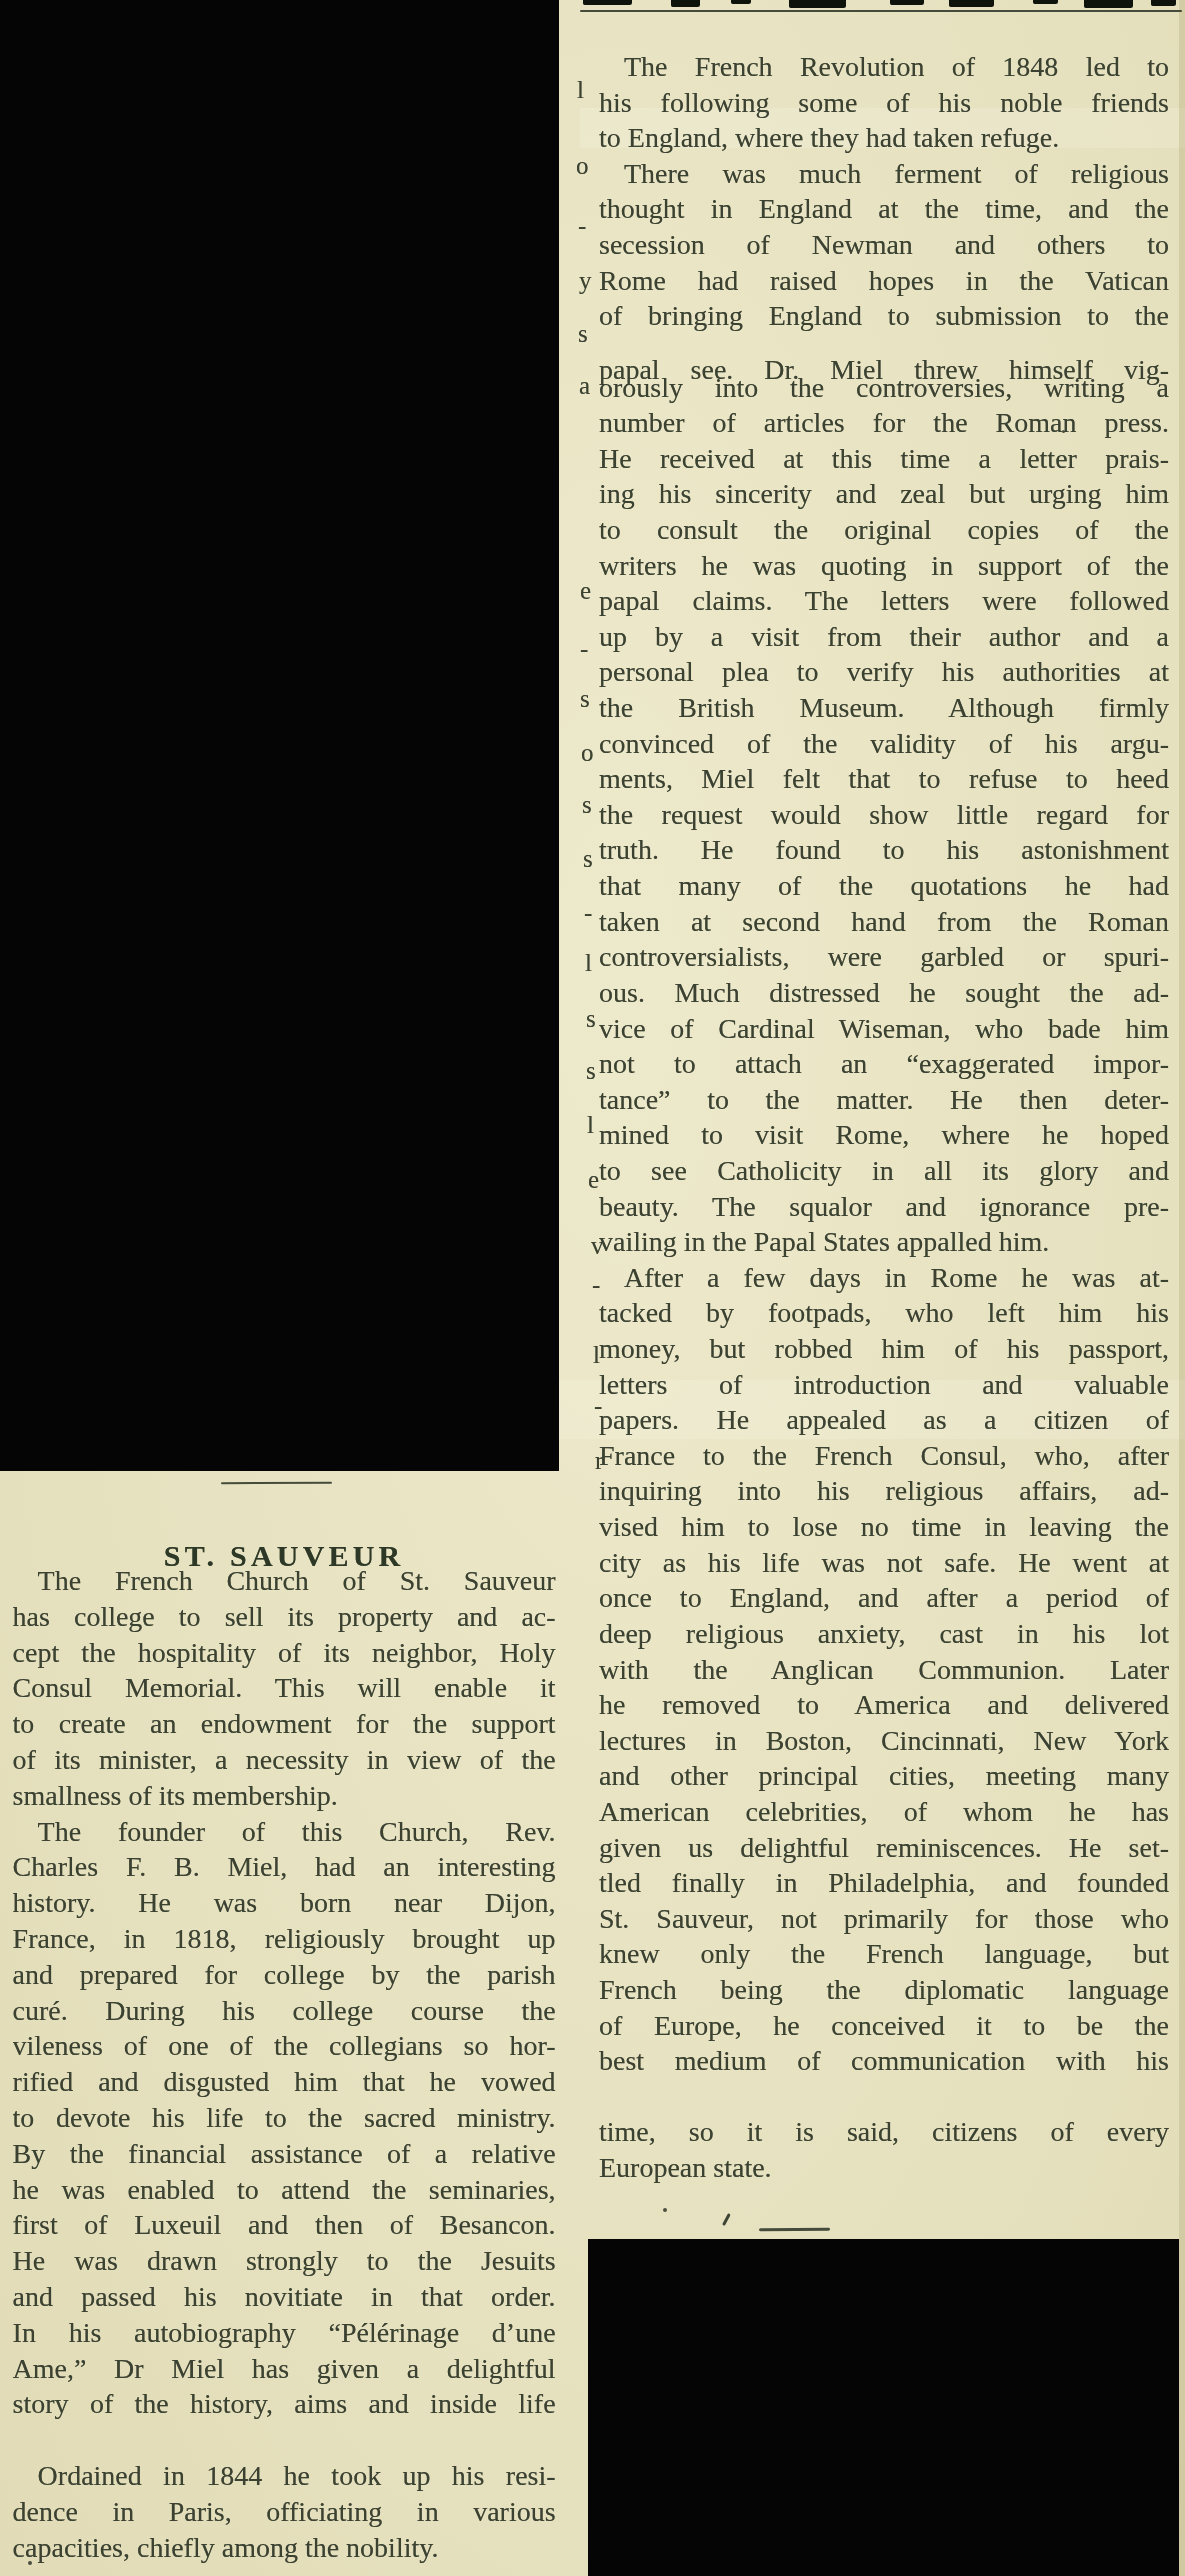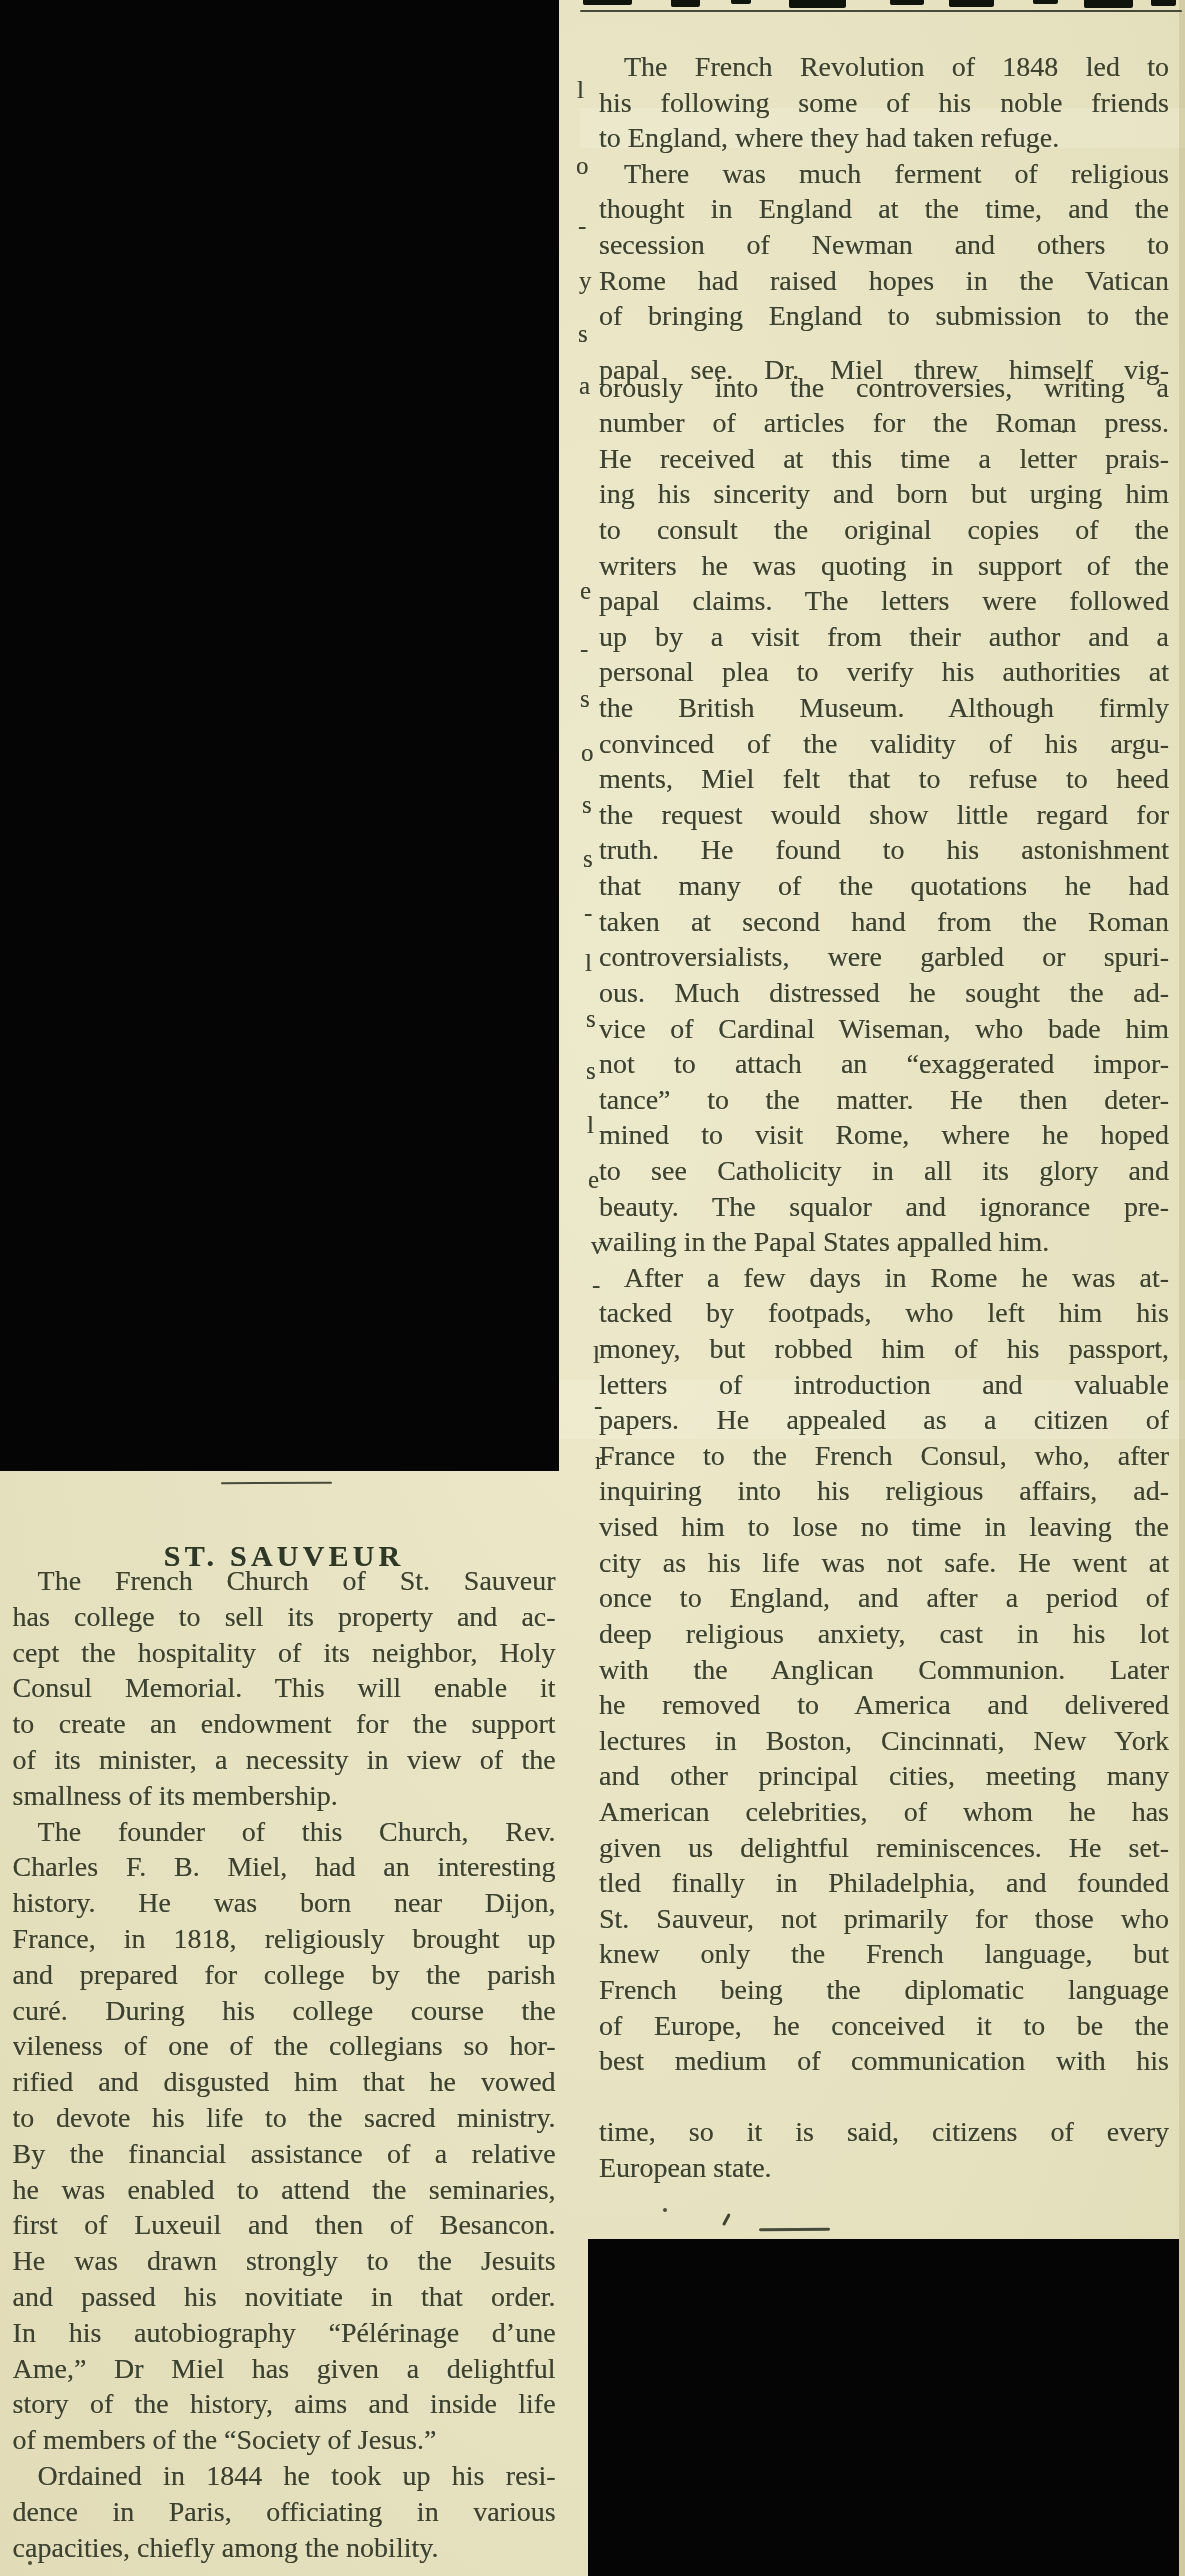--- a/index.html
+++ b/index.html
@@ -111,40 +111,39 @@
       <div class="line j" style="top: 501px;">rified and disgusted him that he vowed</div>
       <div class="line j" style="top: 537px;">to devote his life to the sacred ministry.</div>
       <div class="line j" style="top: 573px;">By the financial assistance of a relative</div>
       <div class="line j" style="top: 609px;">he was enabled to attend the seminaries,</div>
       <div class="line j" style="top: 644px;">first of Luxeuil and then of Besancon.</div>
       <div class="line j" style="top: 680px;">He was drawn strongly to the Jesuits</div>
       <div class="line j" style="top: 716px;">and passed his novitiate in that order.</div>
       <div class="line j" style="top: 752px;">In his autobiography “Pélérinage d’une</div>
       <div class="line j" style="top: 788px;">Ame,” Dr Miel has given a delightful</div>
       <div class="line j" style="top: 823px;">story of the history, aims and inside life</div>
-      <div class="line nj" style="top: 859px;">of members of the “Society of Jesus.”</div>
       <div class="line j ind" style="top: 895px;">Ordained in 1844 he took up his resi-</div>
       <div class="line j" style="top: 931px;">dence in Paris, officiating in various</div>
       <div class="line nj" style="top: 967px;">capacities, chiefly among the nobility.</div>
     </div>
 
   <div class="col" id="right-lines" style="left:599px; top:49px; width:570px; height:2154px;">
       <div class="line j ind" style="top: 0px;">The French Revolution of 1848 led to</div>
       <div class="line j" style="top: 36px;">his following some of his noble friends</div>
       <div class="line nj" style="top: 71px;">to England, where they had taken refuge.</div>
       <div class="line j ind" style="top: 107px;">There was much ferment of religious</div>
       <div class="line j" style="top: 142px;">thought in England at the time, and the</div>
       <div class="line j" style="top: 178px;">secession of Newman and others to</div>
       <div class="line j" style="top: 214px;">Rome had raised hopes in the Vatican</div>
       <div class="line j" style="top: 249px;">of bringing England to submission to the</div>
       <div class="line j" style="top: 285px; margin-top: 18px;">papal see.  Dr. Miel threw himself vig-</div>
       <div class="line j" style="top: 321px;">orously into the controversies, writing a</div>
       <div class="line j" style="top: 356px;">number of articles for the Roman press.</div>
       <div class="line j" style="top: 392px;">He received at this time a letter prais-</div>
-      <div class="line j" style="top: 427px;">ing his sincerity and born but urging him</div>
+      <div class="line j" style="top: 427px;">ing his sincerity and zeal but urging him</div>
       <div class="line j" style="top: 463px;">to consult the original copies of the</div>
       <div class="line j" style="top: 499px;">writers he was quoting in support of the</div>
       <div class="line j" style="top: 534px;">papal claims.  The letters were followed</div>
       <div class="line j" style="top: 570px;">up by a visit from their author and a</div>
       <div class="line j" style="top: 605px;">personal plea to verify his authorities at</div>
       <div class="line j" style="top: 641px;">the British Museum.  Although firmly</div>
       <div class="line j" style="top: 677px;">convinced of the validity of his argu-</div>
       <div class="line j" style="top: 712px;">ments, Miel felt that to refuse to heed</div>
       <div class="line j" style="top: 748px;">the request would show little regard for</div>
       <div class="line j" style="top: 783px;">truth.  He found to his astonishment</div>

